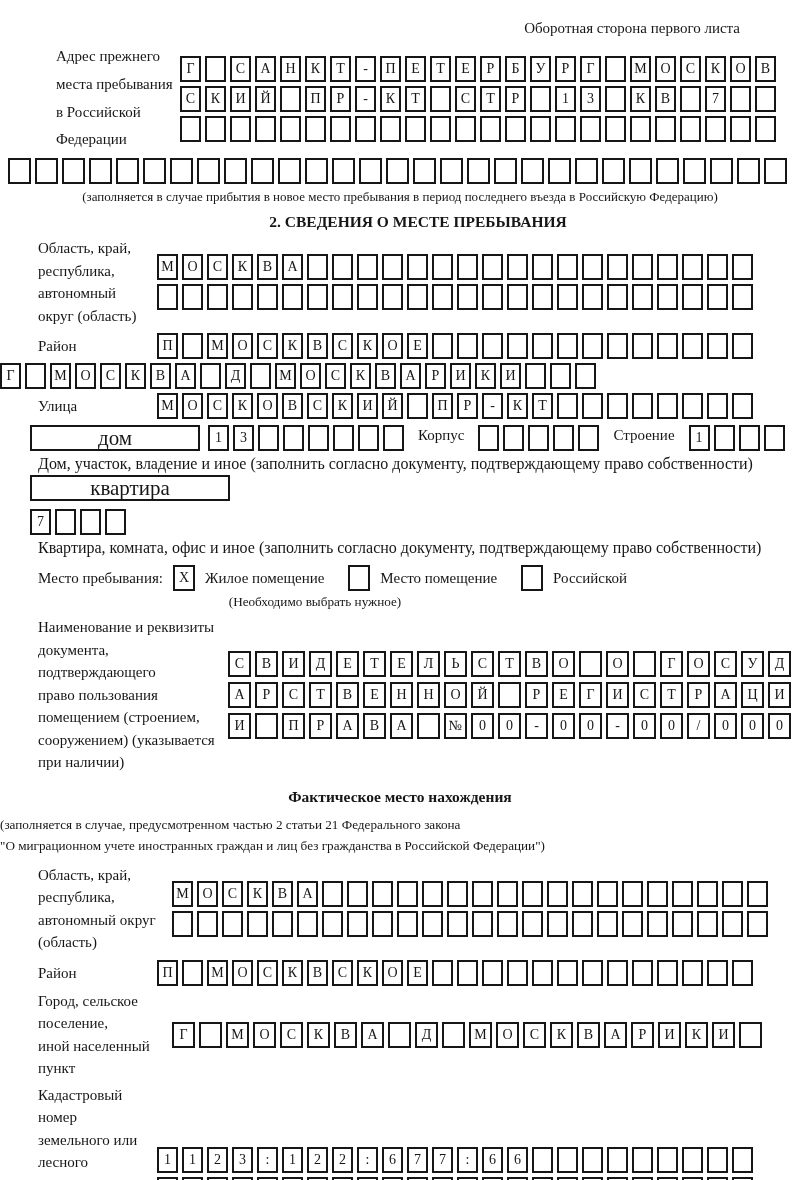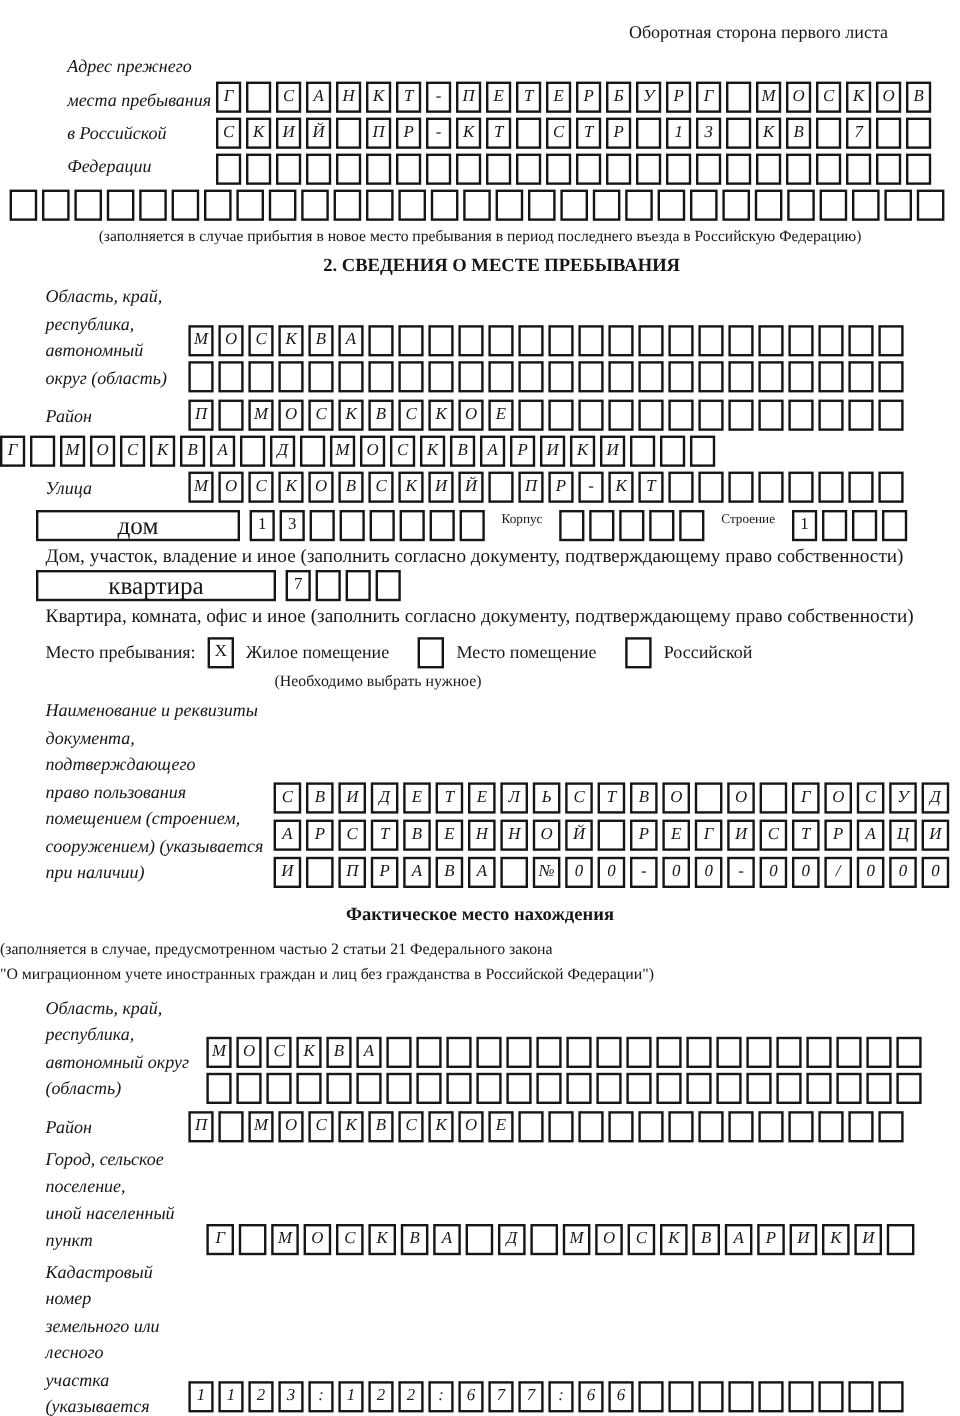--- a/index.html
+++ b/index.html
@@ -4,21 +4,21 @@
 <style>
   html,body{margin:0;padding:0;}
   body{
     width:800px;height:1180px;
     background:#ffffff;color:#161616;
     font-family:"Liberation Serif","DejaVu Serif",serif;
     font-size:15px;
   }
   .page{position:relative;width:800px;height:1180px;overflow:hidden;}
   .hnote{ text-align:right; padding:20px 60px 0 0; font-size:15px;}
-  .frow{display:flex;align-items:flex-end;font-style:italic;}
+  .frow{display:flex;align-items:center;}
   .flabel{white-space:pre-line;line-height:1.5;font-size:15px;flex:0 0 auto;}
   .w-top{margin-left:56px;width:124px;line-height:1.85;}
   .w-std{margin-left:38px;width:119px;}
   .w-city{margin-left:38px;width:145px;}
   .w-doc{margin-left:38px;width:190px;}
   .w-city2{margin-left:38px;width:134px;}
   .rowcol{display:flex;flex-direction:column;gap:4px;}
   .boxes{display:flex;gap:4px;}
   .cbox{
     box-sizing:border-box;flex:0 0 auto;
@@ -30,21 +30,21 @@
   .fullrow{margin:4px 0 0 8px;}
   .cnote{text-align:center;font-size:13px;margin-top:5px;}
   .h2{text-align:center;font-weight:bold;font-size:15.5px;margin:8px 0 6px 0;padding-left:36px;}
   .mt4{margin-top:4px;} .mt6{margin-top:6px;}
   .domrow{display:flex;align-items:flex-start;margin:6px 0 0 30px;gap:8px;}
   .bigbox{
     box-sizing:border-box;border:2px solid #161616;height:26px;
     display:flex;align-items:center;justify-content:center;font-size:21px;
   }
   .bb-dom{width:170px;} .bb-kv{width:200px;}
-  .inline-lab{padding:2px 6px 0 6px;font-size:11px;}
+  .inline-lab{padding:2px 6px 0 6px;font-size:15px;}
   .fieldcap{margin:4px 0 2px 38px;font-size:16px;}
   .mestorow{display:flex;align-items:center;margin:8px 0 0 38px;gap:10px;}
   .mopt{display:flex;align-items:center;gap:10px;margin-right:14px;}
   .ckbox{
     box-sizing:border-box;width:22px;height:26px;border:2px solid #161616;
     display:flex;align-items:center;justify-content:center;font-size:14px;
   }
   .mnote{margin:3px 0 0 150px;width:330px;text-align:center;font-size:13.2px;}
   .f-title{text-align:center;font-weight:bold;font-size:15.5px;margin:14px 0 8px 0;}
   .f-notes{text-align:left;font-size:13.2px;line-height:1.6;white-space:pre-line;margin-bottom:8px;}
@@ -351,21 +351,21 @@
     <div class="inline-lab">Строение</div>
     <div class="boxes">
         <span class="cbox">1</span>
         <span class="cbox"></span>
         <span class="cbox"></span>
         <span class="cbox"></span>
       </div>
   </div>
   <div class="fieldcap">Дом, участок, владение и иное (заполнить согласно документу, подтверждающему право собственности)</div>
 
-  <div class="domrow" style="margin-top:2px;">
+  <div class="domrow" style="margin-top:2px;flex-direction:column;">
     <div class="bigbox bb-kv">квартира</div>
     <div class="boxes">
         <span class="cbox">7</span>
         <span class="cbox"></span>
         <span class="cbox"></span>
         <span class="cbox"></span>
       </div>
   </div>
   <div class="fieldcap">Квартира, комната, офис и иное (заполнить согласно документу, подтверждающему право собственности)</div>
 

